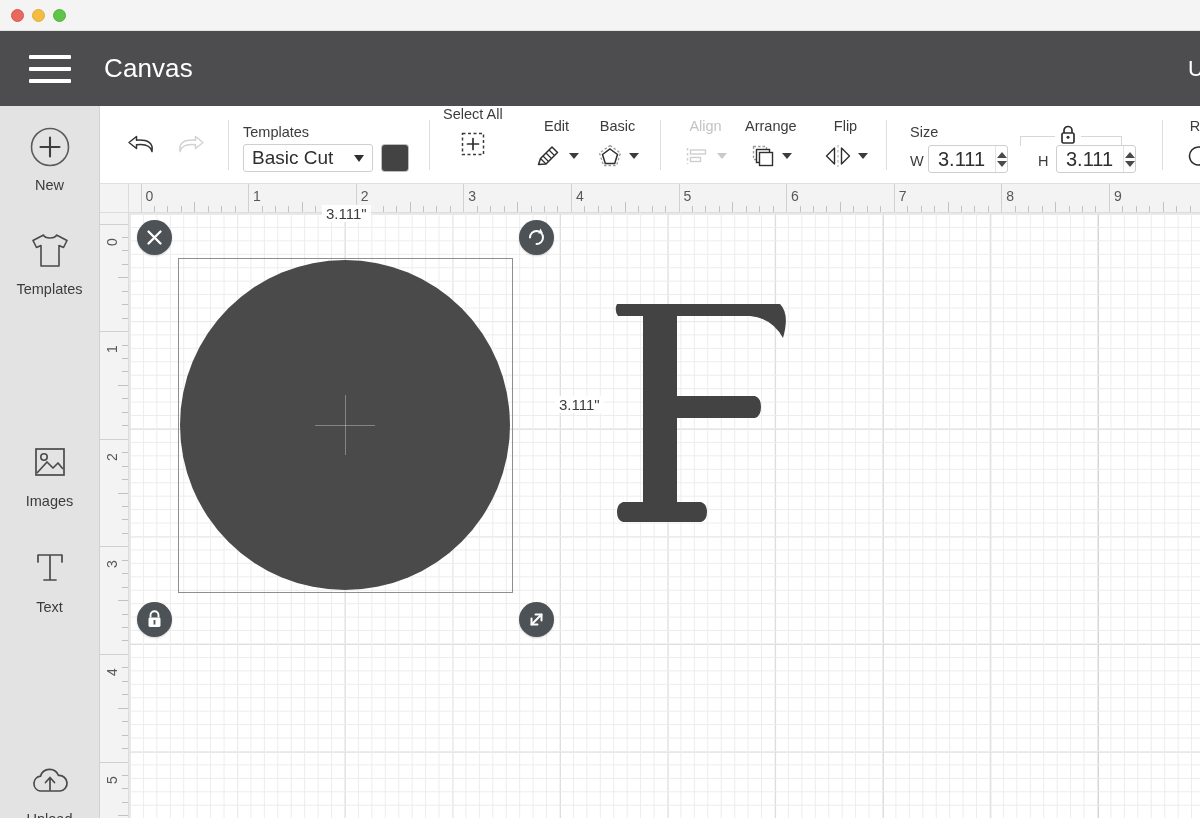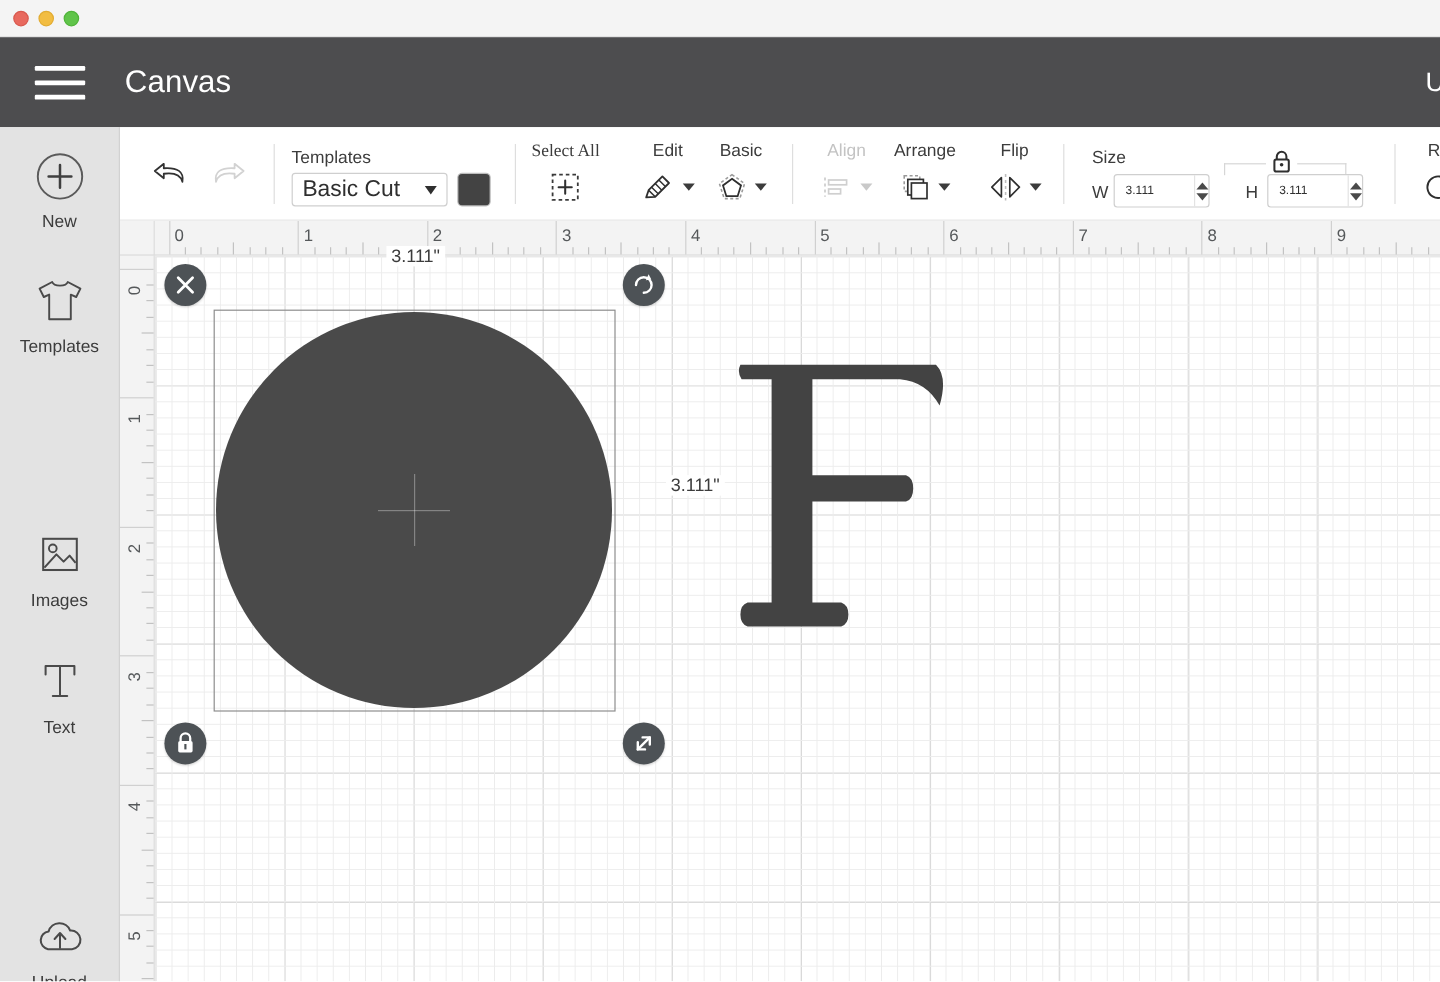--- a/index.html
+++ b/index.html
@@ -213,21 +213,21 @@
     align-items: center;
     box-sizing: border-box;
   }
   .num-field input {
     border: 0;
     outline: 0;
     width: 55px;
     height: 26px;
     padding-left: 9px;
     font-family: "Liberation Sans", sans-serif;
-    font-size: 10px;
+    font-size: 20px;
     color: #2f2f2f;
     background: transparent;
   }
   .stepper {
     margin-left: auto;
     width: 22px; height: 26px;
     border-left: 1px solid #e3e3e3;
     display: flex;
     flex-direction: column;
     align-items: center;
@@ -487,21 +487,21 @@
 
     <div class="tb-grouplabel" style="left:143px;">Templates</div>
     <div class="op-select" style="left:143px; top:38px;">
       <span>Basic Cut</span>
       <span class="sel-caret"></span>
     </div>
     <div class="color-swatch" style="left:282px; top:39px; background:#434343;"></div>
 
     <div class="tb-sep" style="left:329px;"></div>
 
-    <div class="tb-btn" style="left:343px; top:12px;font-family:Liberation Serif, serif;">
+    <div class="tb-btn" style="left:343px; top:0;">
       <div class="tb-btnlabel">Select All</div>
       <div class="tb-btnicon">
         <svg width="28" height="26" viewBox="0 0 28 26">
           <rect x="3.5" y="2.5" width="21" height="21" fill="none" stroke="#3a3a3a" stroke-width="1.5" stroke-dasharray="3 2.5"></rect>
           <path d="M14 7.5 V18.5 M8.5 13 H19.5" stroke="#2f2f2f" stroke-width="1.7" stroke-linecap="round"></path>
         </svg>
       </div>
     </div>
 
     <div class="tb-btn" style="left:434px; top:12px;">

